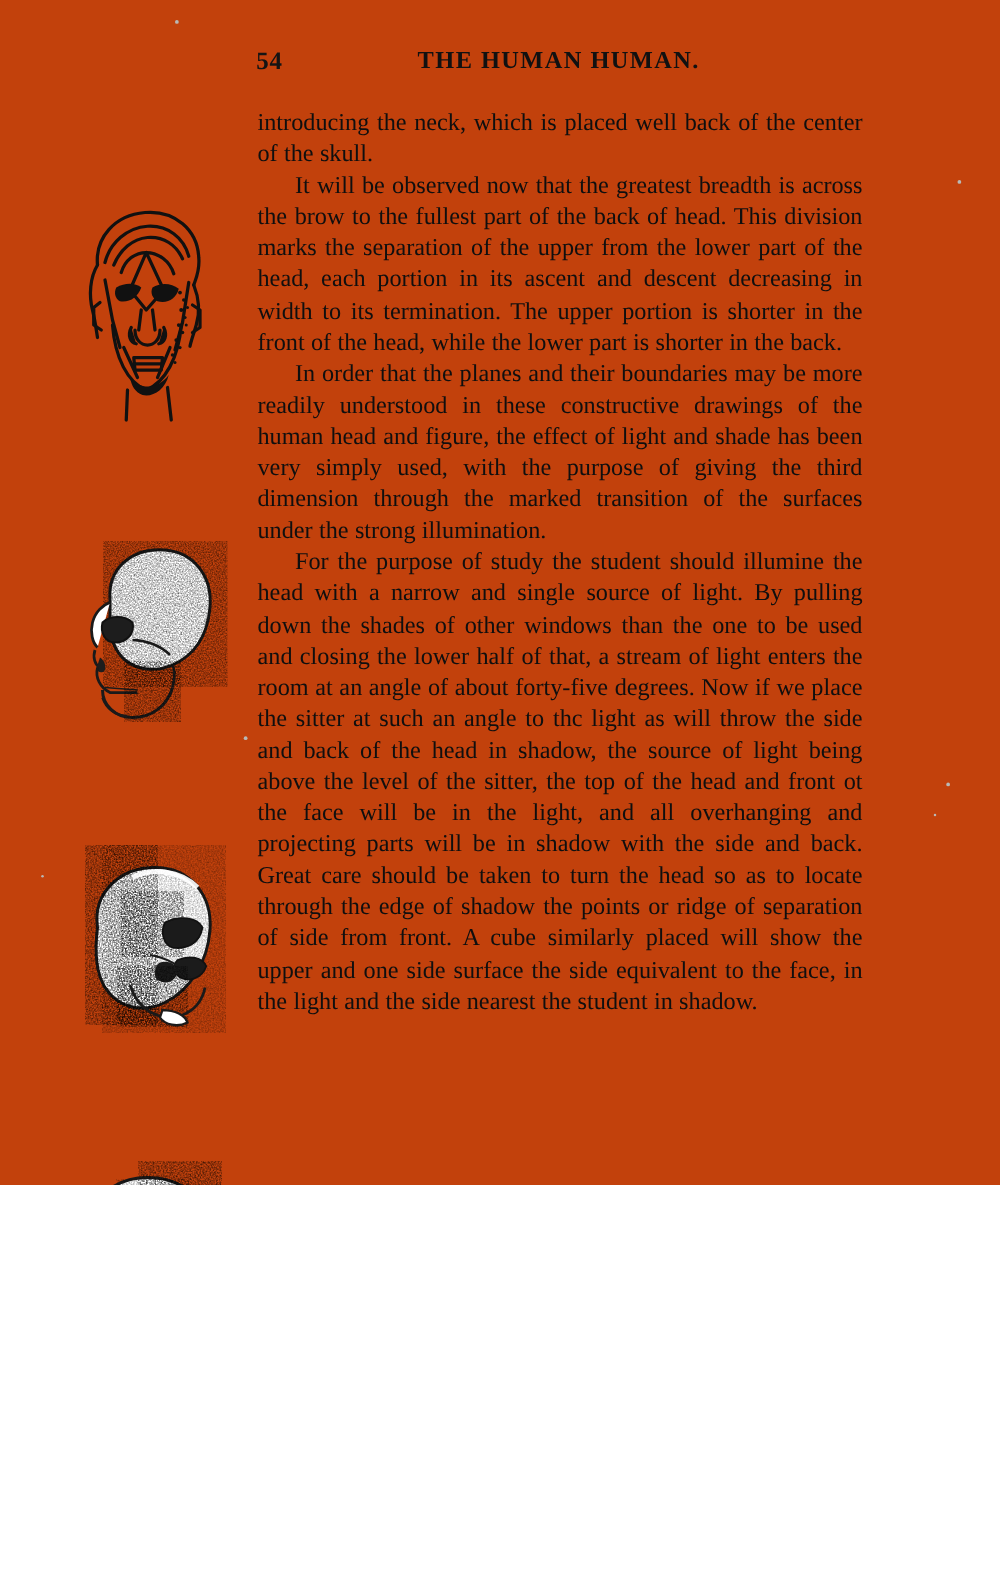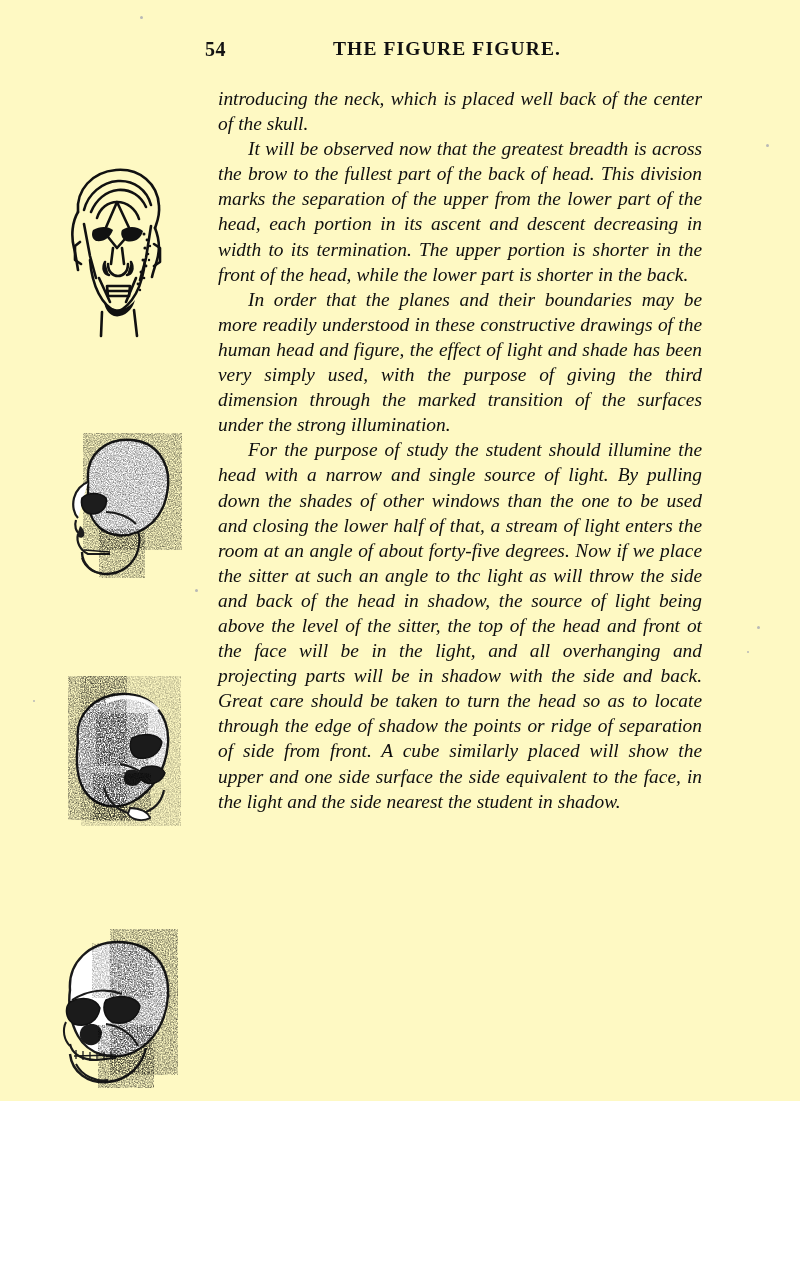--- a/index.html
+++ b/index.html
@@ -7,22 +7,22 @@
     padding: 0;
     background: #ffffff;
   }
   body {
     font-family: "Liberation Serif", "DejaVu Serif", serif;
     -webkit-font-smoothing: antialiased;
   }
   #page {
     position: relative;
     width: 800px;
-    height: 1101px;
-    background: #fef9c3;
+    height: 948px;
+    background: #c2410c;
     overflow: hidden;
   }
 
   
   #running-head {
     position: absolute;
     left: 205px;
     top: 38px;
     width: 484px;
     height: 26px;
@@ -44,24 +44,23 @@
     text-align: center;
     font-size: 19.5px;
     font-weight: 700;
     color: #111111;
     letter-spacing: 1.15px;
   }
 
   
   #text-column {
     position: absolute;
-    left: 218px;
+    left: 206px;
     top: 86px;
     width: 484px;
-    font-style: italic;
   }
   .para {
     margin: 0;
     font-size: 19.4px;
     line-height: 25.1px;
     color: #0f0f0f;
     text-align: justify;
     text-indent: 30px;
     word-spacing: 0.2px;
   }
@@ -102,21 +101,21 @@
     pointer-events: none;
   }
 </style>
 </head>
 <body>
 
 <div id="page">
 
   <div id="running-head">
     <span id="folio">54</span>
-    <span id="head-title">THE FIGURE FIGURE.</span>
+    <span id="head-title">THE HUMAN HUMAN.</span>
   </div>
 
   <div class="figure" id="fig-head">
     <svg width="118" height="180" viewBox="0 0 118 180" xmlns="http://www.w3.org/2000/svg">
       <g fill="none" stroke="#111" stroke-width="2.6" stroke-linejoin="round" stroke-linecap="round">
 
         <path d="M20 52 C18 30 34 12 58 10 C82 8 100 24 101 46 C102 56 99 62 97 68"></path>
         <path d="M20 52 C14 62 13 76 16 88 C18 96 19 104 20 110"></path>
         <path d="M97 68 C101 78 102 90 99 100 C97 107 95 112 94 117"></path>
 

